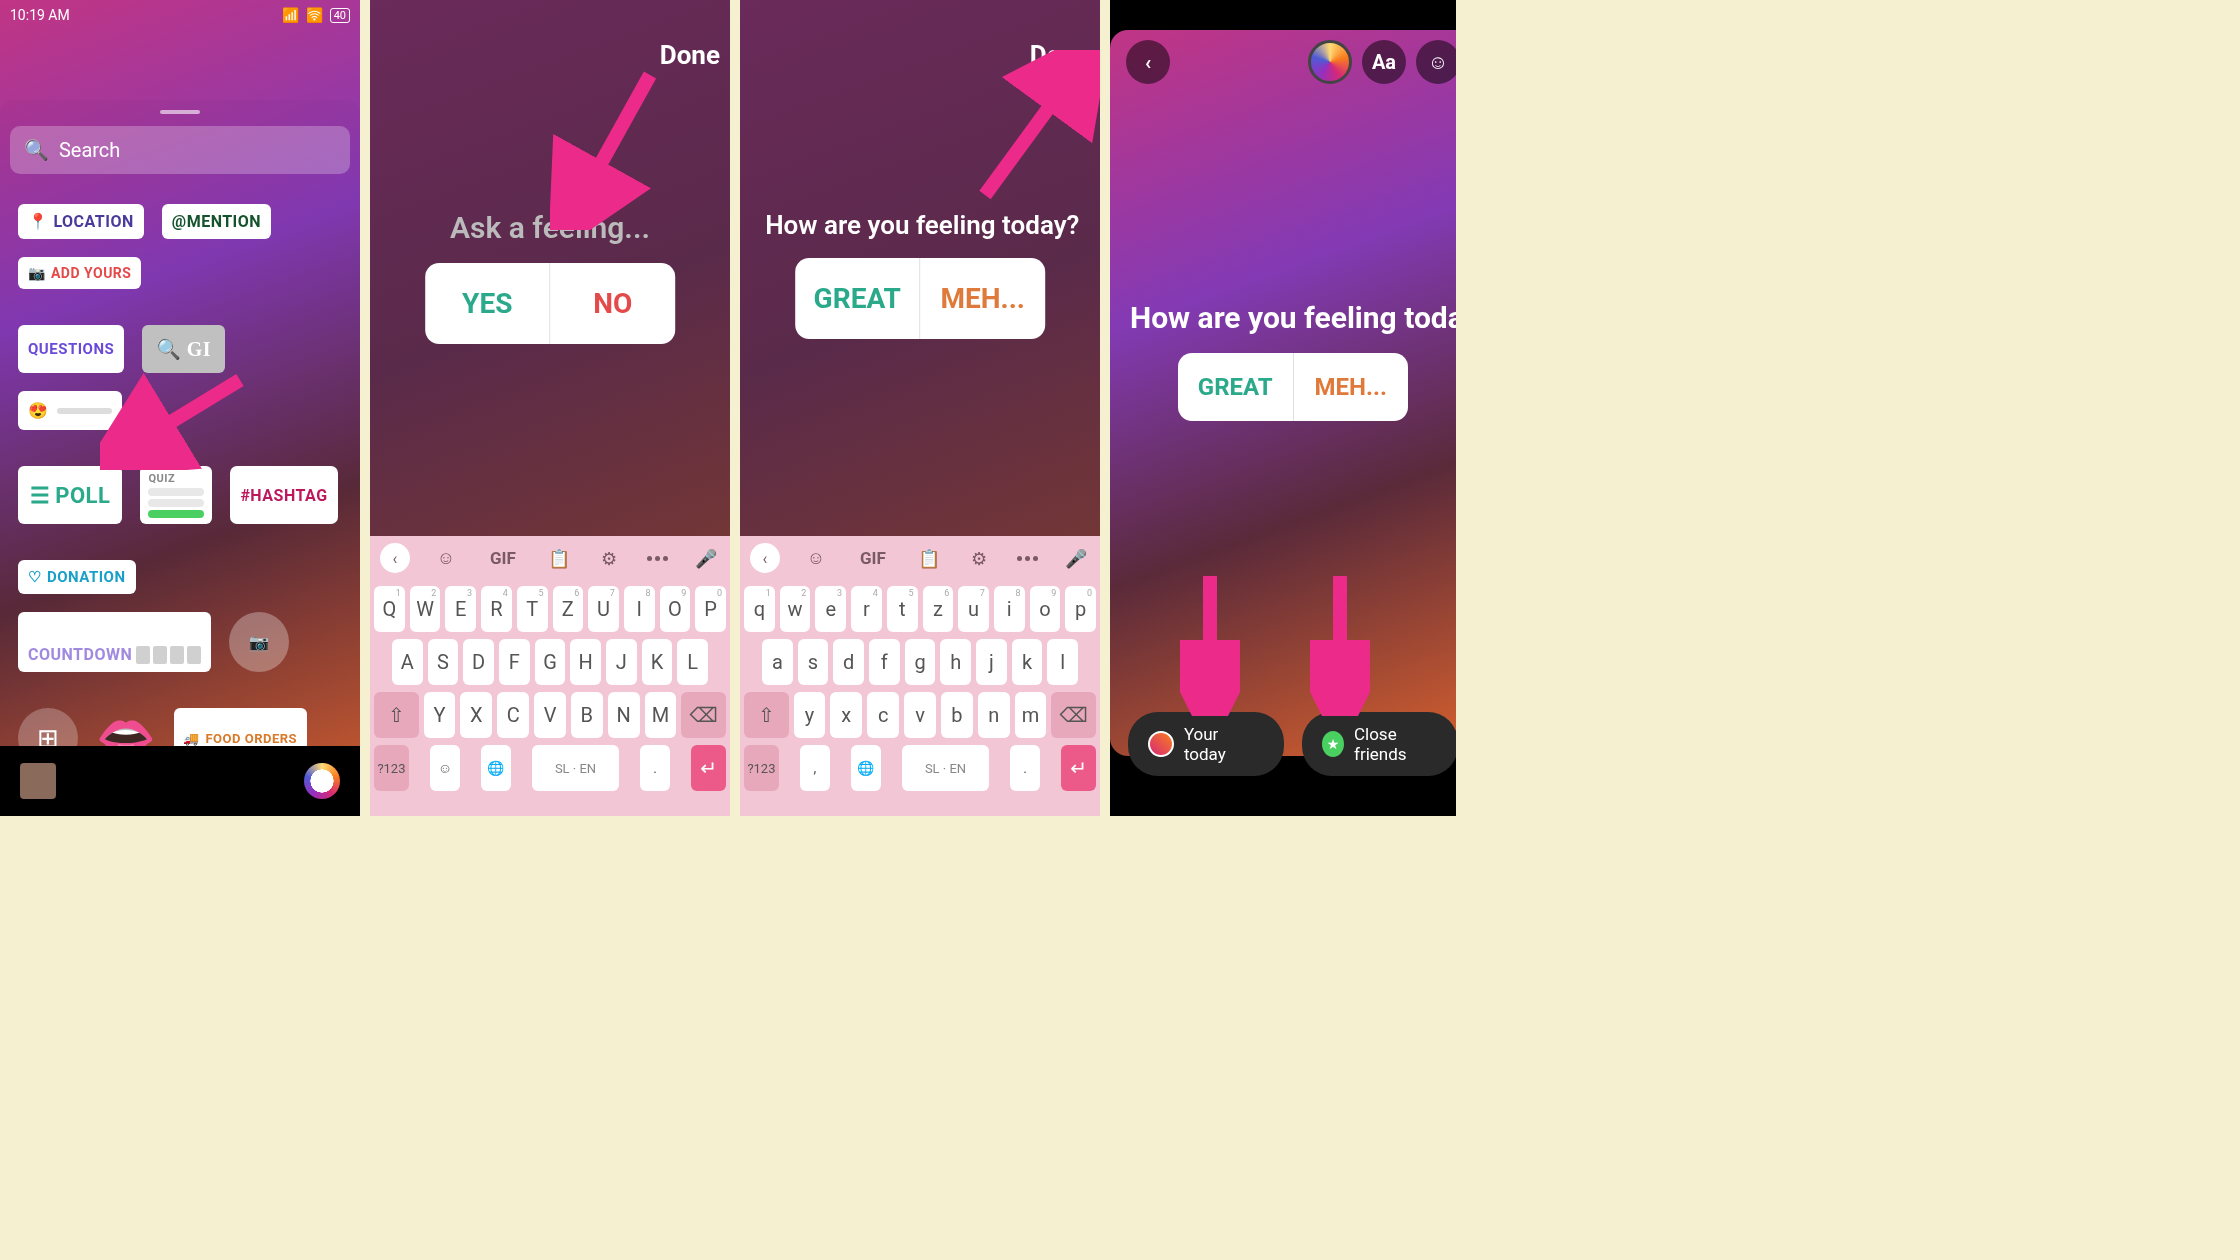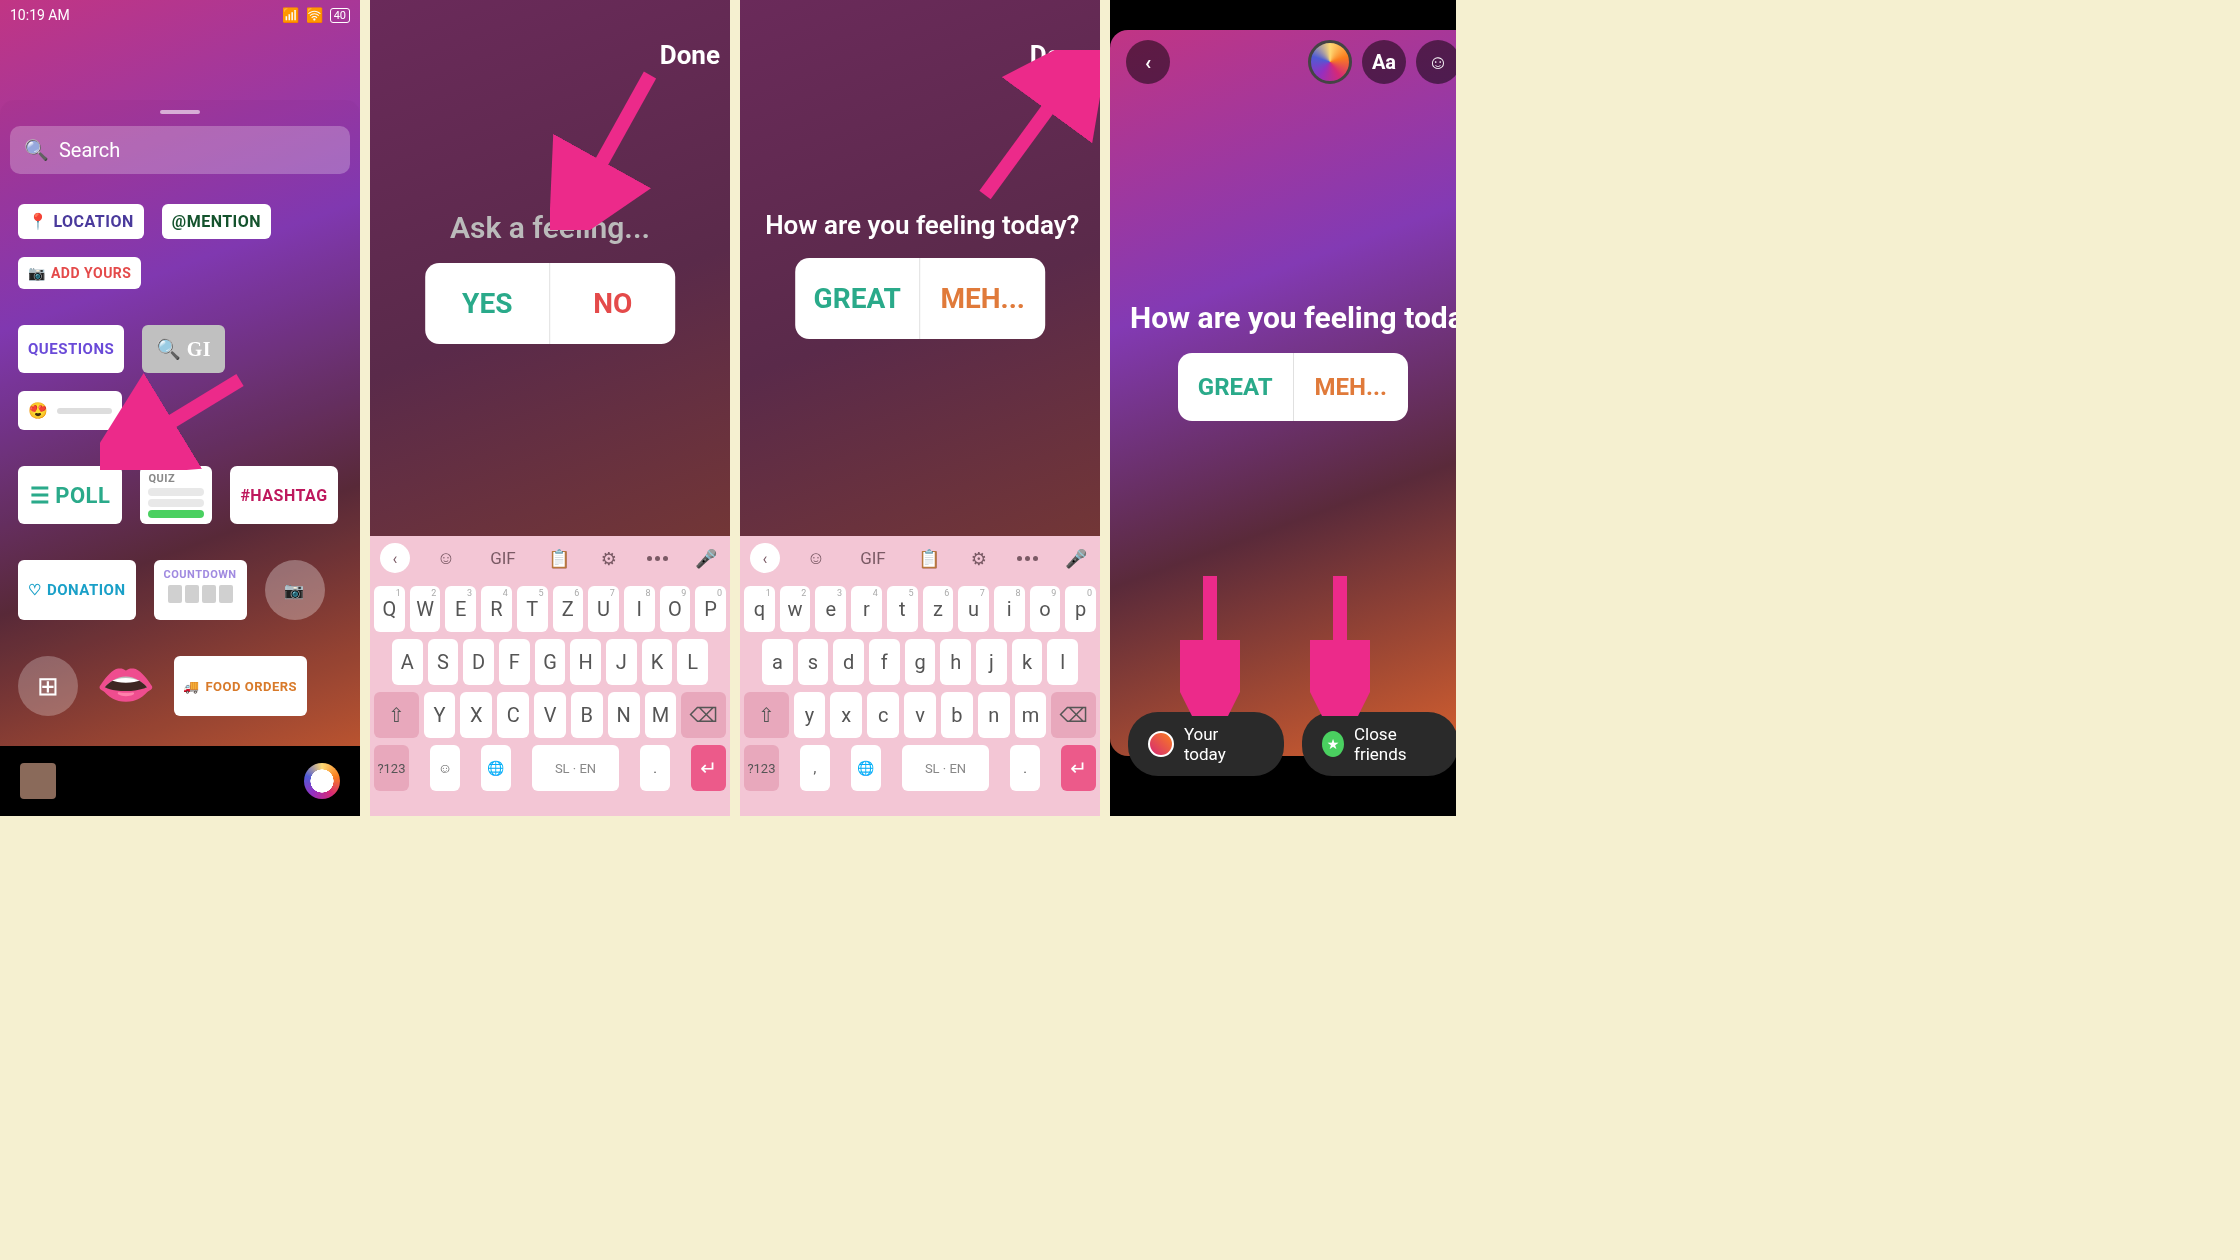--- a/index.html
+++ b/index.html
@@ -20,21 +20,21 @@
   .sticker.location { color: #4a3a9c; }
   .sticker.addyours { color: #e44a4a; font-size: 14px; }
   .sticker.questions { color: #6a4ad8; font-size: 15px; }
   .sticker.poll-s { color: #2aaa8a; font-size: 22px; padding: 10px 12px; }
   .sticker.hashtag { color: #be185d; border-radius: 7px; }
   .sticker.donation { color: #1aa0c8; font-size: 15px; }
   .sticker.foodorders { color: #d87a2a; font-size: 13px; }
   .sticker.gif-s { background: #c0c0c0; color: #fff; font-size: 20px; padding: 12px 14px; }
   .sticker.slider-s { padding: 10px 10px; display: flex; align-items: center; }
   .sticker.quiz-s { padding: 6px 8px; flex-direction: column; gap: 3px; font-size: 11px; color: #888; width: 72px; }
-  .sticker.countdown-s { flex-direction: column; gap: 4px; font-size: 11px; color: #a08ae0; padding: 8px 10px; }
+  .sticker.countdown-s { flex-direction: row; gap: 4px; font-size: 16px; color: #a08ae0; padding: 8px 10px; align-items: flex-end; }
   .quiz-bar { height: 8px; background: #e8e8e8; border-radius: 4px; width: 100%; }
   .quiz-bar.green { background: #4ad060; }
   .cd-boxes { display: flex; gap: 3px; }
   .cd-box { width: 14px; height: 18px; background: #d0d0d0; border-radius: 2px; }
   .camera-circle { width: 60px; height: 60px; border-radius: 50%; background: rgba(255,255,255,0.3); display: flex; align-items: center; justify-content: center; color: #fff; }
   .bottom-bar-s1 { position: absolute; bottom: 0; left: 0; right: 0; height: 70px; background: #000; display: flex; align-items: center; justify-content: space-between; padding: 0 20px; z-index: 4; }
   .thumb { width: 36px; height: 36px; background: #8a6a5a; border-radius: 4px; }
   .cap-ring { width: 36px; height: 36px; border-radius: 50%; background: radial-gradient(circle, #fff 45%, transparent 46%), conic-gradient(#feda75, #fa7e1e, #d62976, #962fbf, #4f5bd5, #feda75); }
   .arrow { position: absolute; z-index: 6; pointer-events: none; }
   .arrow svg { display: block; }
@@ -46,21 +46,21 @@
   .poll-q.white { color: #fff; font-size: 26px; }
   .poll-box { background: #fff; border-radius: 14px; display: flex; overflow: hidden; width: 250px; margin: 16px auto; }
   .poll-opt { flex: 1; padding: 24px 0; font-size: 28px; font-weight: 700; text-align: center; }
   .poll-opt:first-child { border-right: 1px solid #e0e0e0; }
   .opt-yes { color: #2aaa8a; }
   .opt-no { color: #e44a4a; }
   .opt-great { color: #2aaa8a; }
   .opt-meh { color: #e07a3a; }
   .keyboard { position: absolute; bottom: 0; left: 0; right: 0; height: 280px; background: #f3c6d5; z-index: 5; display: flex; flex-direction: column; }
   .kb-toolbar { height: 44px; display: flex; align-items: center; justify-content: space-between; padding: 0 10px; color: #7a5a65; }
-  .kb-tb-item { padding: 0 8px; font-size: 17px; font-weight: 400; }
+  .kb-tb-item { padding: 0 8px; font-size: 17px; font-weight: 700; }
   .kb-tb-icon { width: 26px; height: 26px; display: flex; align-items: center; justify-content: center; font-size: 18px; }
   .kb-tb-back { width: 30px; height: 30px; border-radius: 50%; background: #fff; display: flex; align-items: center; justify-content: center; color: #7a5a65; }
   .kb-rows { flex: 1; display: flex; flex-direction: column; gap: 7px; padding: 6px 4px; }
   .kb-row { display: flex; gap: 5px; justify-content: center; }
   .key { background: #fff; border-radius: 6px; min-width: 30px; height: 46px; display: flex; align-items: center; justify-content: center; font-size: 20px; color: #555; position: relative; flex: 1; }
   .key sup { position: absolute; top: 2px; right: 4px; font-size: 9px; color: #aaa; }
   .key.func { background: #e8a8bc; color: #fff; flex: 1.4; }
   .key.space { flex: 3.5; font-size: 13px; color: #888; }
   .key.enter { background: #ec5a8a; color: #fff; flex: 1.4; }
   .key.shift, .key.bksp { flex: 1.4; background: #e8a8bc; color: #555; }

